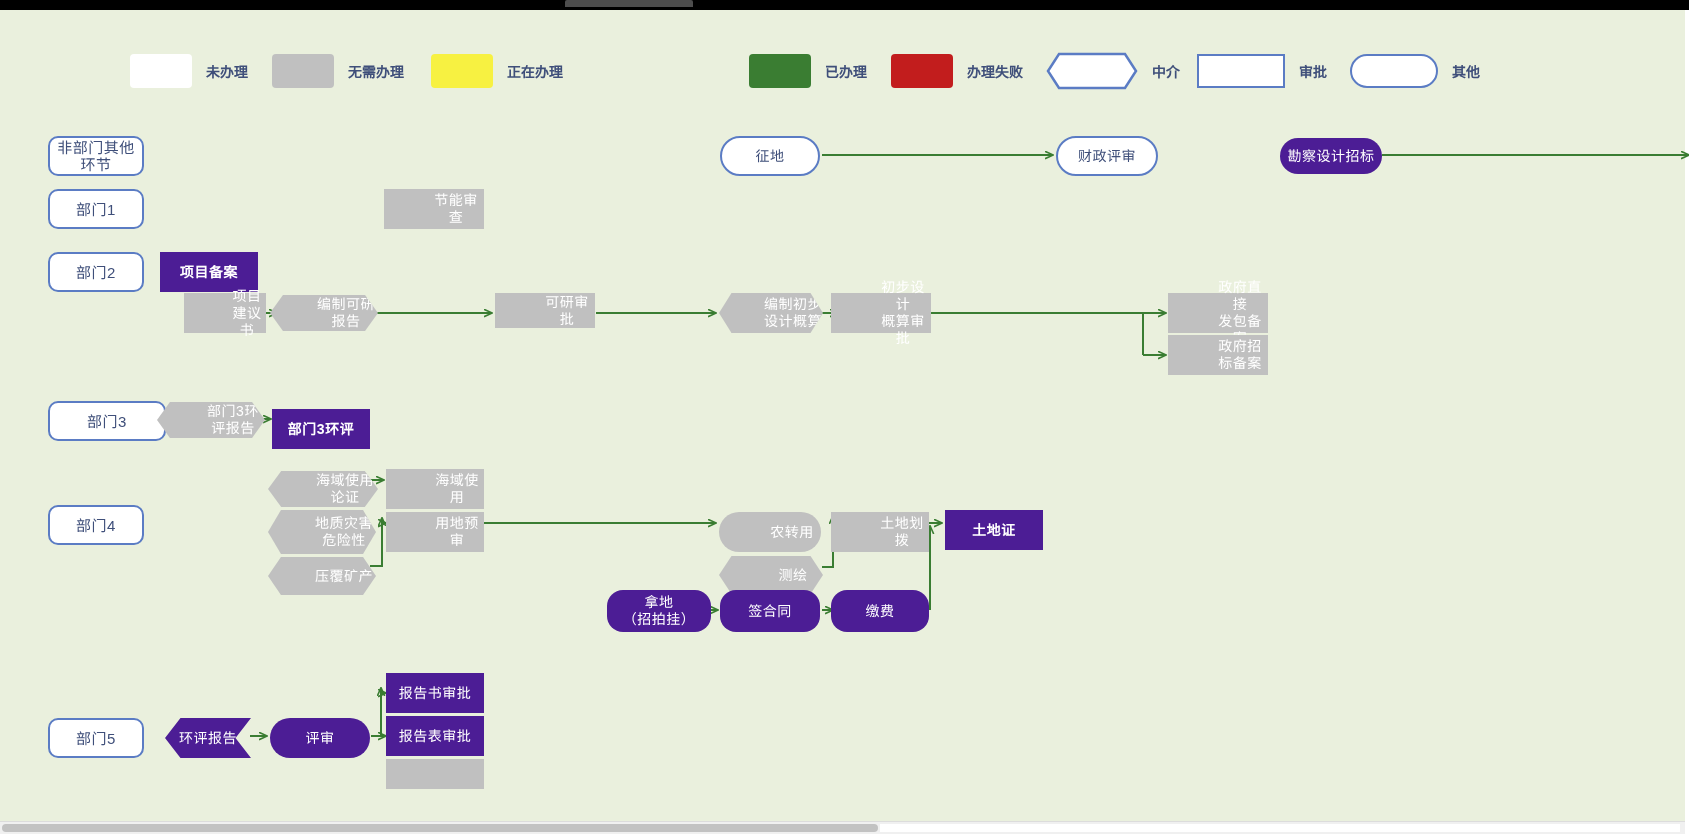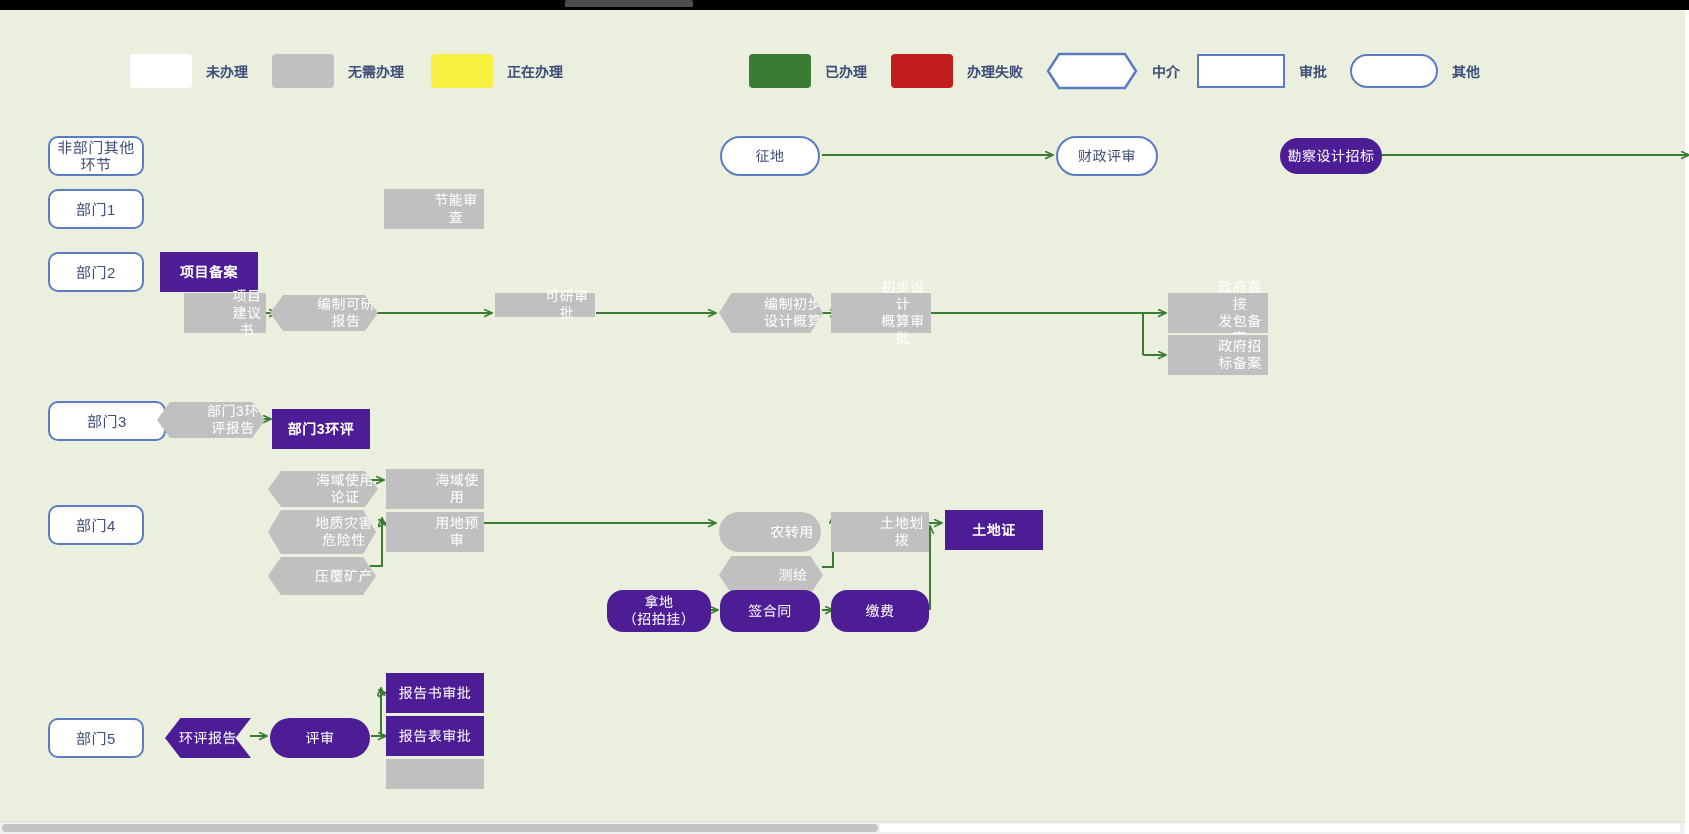--- a/index.html
+++ b/index.html
@@ -325,21 +325,21 @@
     <div class="node f-green sh-round" style="left:1280px; top:128px; width:102px; height:36px;">勘察设计招标</div>
 
     <div class="node f-gray sh-rect" style="left:384px; top:179px; width:100px; height:40px;">节能审查</div>
 
     <div class="node f-green sh-rect" style="left:160px; top:242px; width:98px; height:40px; font-weight:bold;">项目备案</div>
 
     <div class="node f-gray sh-rect" style="left:152px; top:283px; width:82px; height:40px;margin-left:32px;">项目建议书</div>
 
     <div class="node f-gray sh-hex" style="left:270px; top:285px; width:108px; height:36px;">编制可研报告</div>
 
-    <div class="node f-gray sh-rect" style="left:495px; top:283px; width:100px; height:24px;">可研审批</div>
+    <div class="node f-gray sh-rect" style="left:495px; top:283px; width:100px; height:35px;">可研审批</div>
 
     <div class="node f-gray sh-hex" style="left:719px; top:283px; width:104px; height:40px;">编制初步
 设计概算</div>
 
     <div class="node f-gray sh-rect" style="left:831px; top:283px; width:100px; height:40px;">初步设计
 概算审批</div>
 
     <div class="node f-gray sh-rect" style="left:1168px; top:283px; width:100px; height:40px;">政府直接
 发包备案</div>
 

